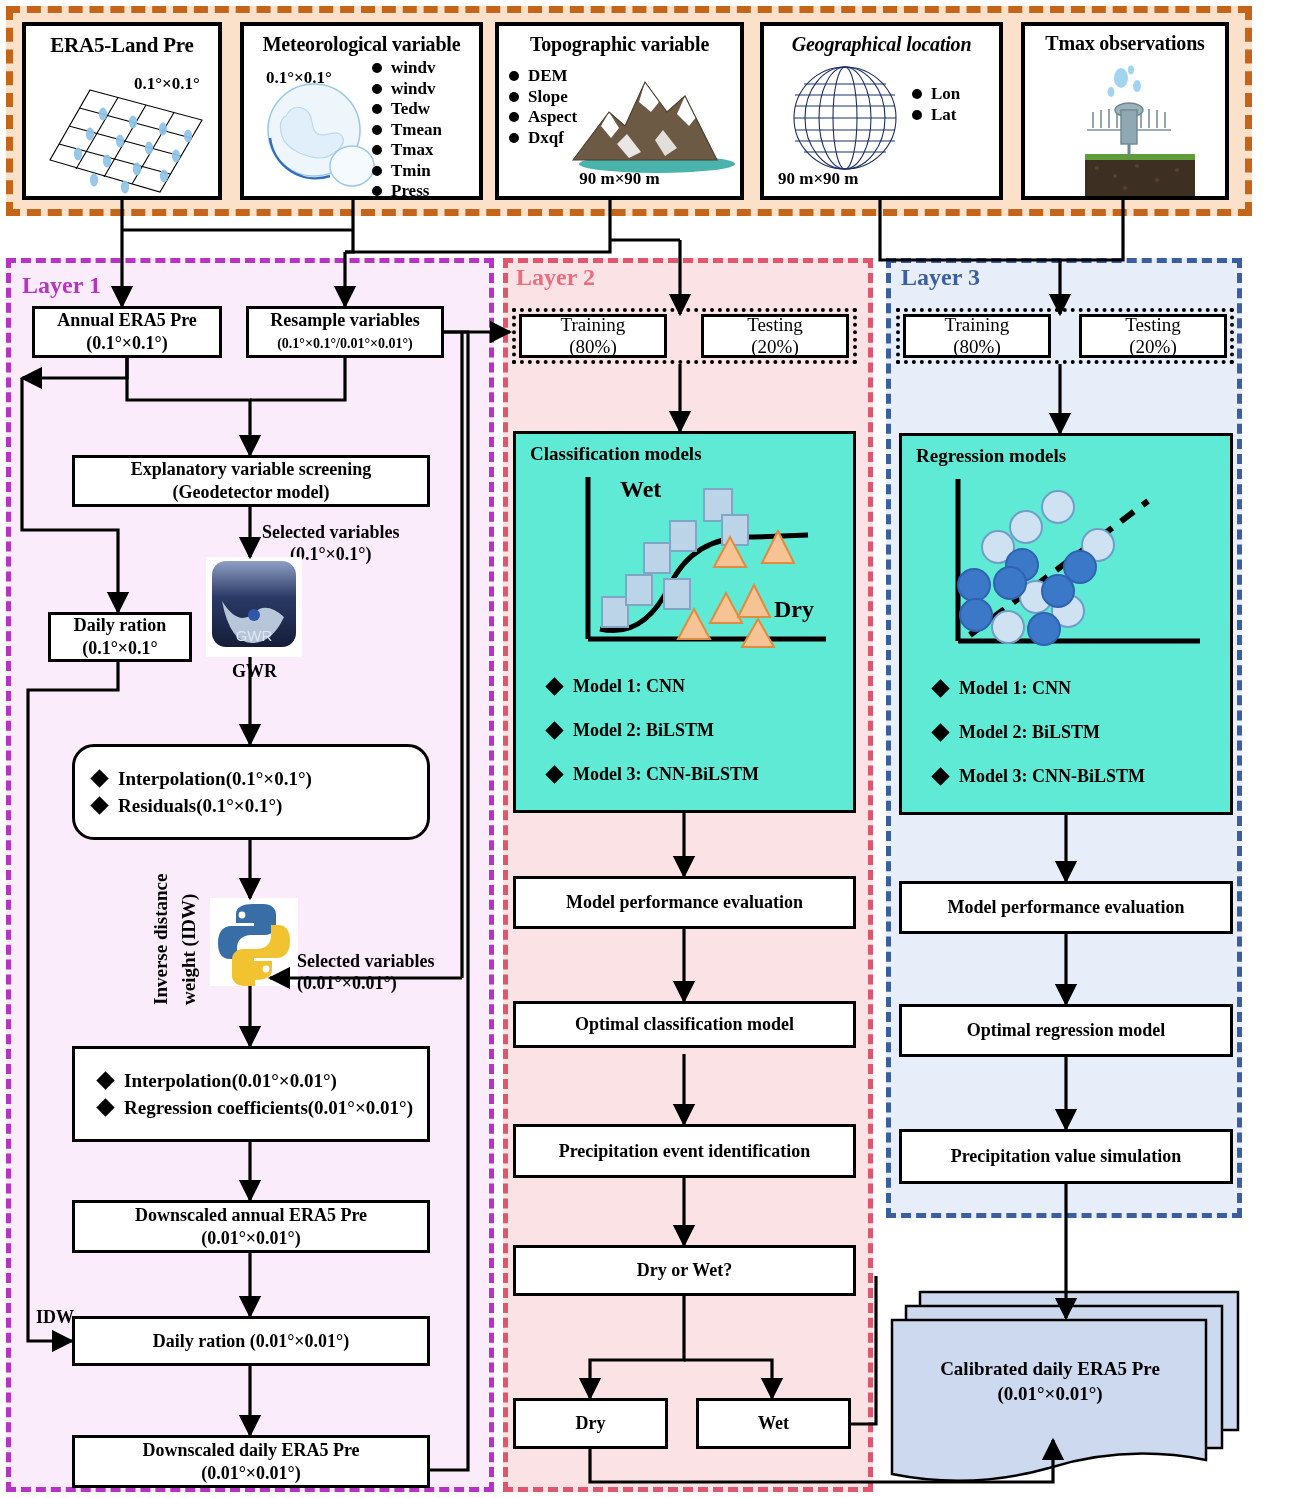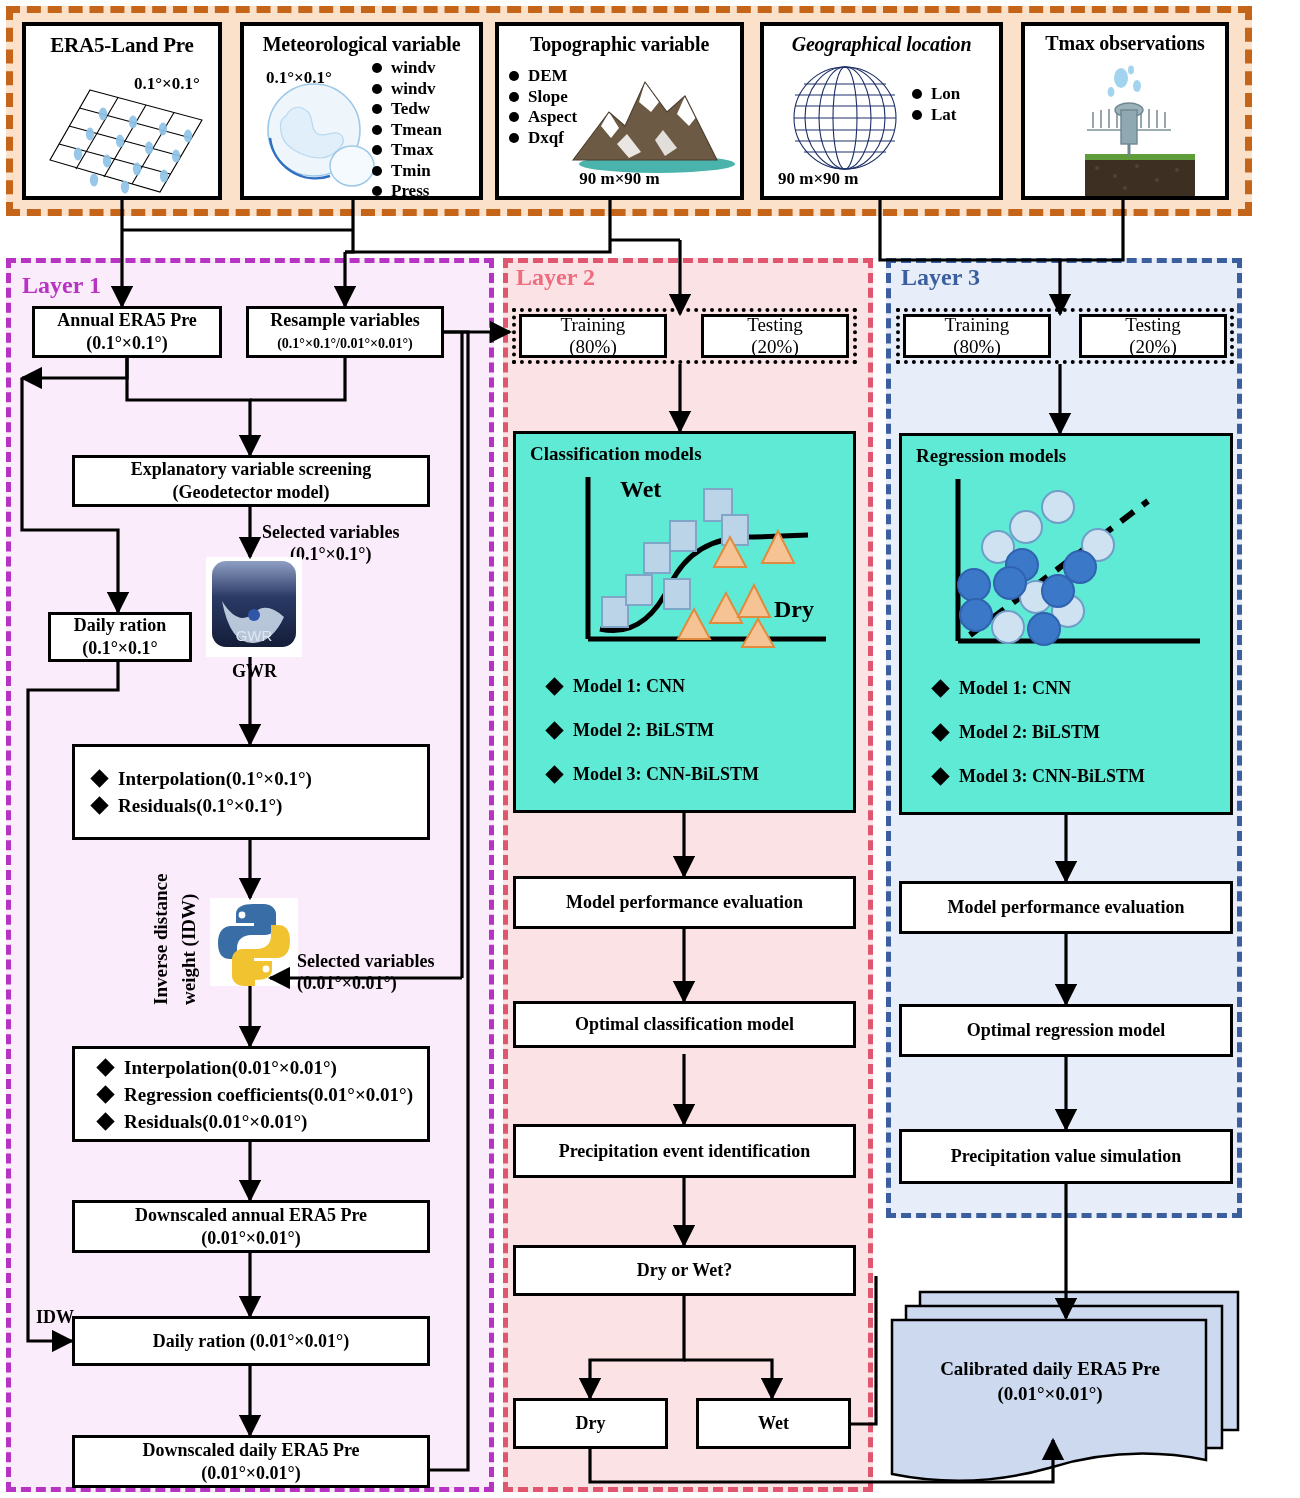--- a/index.html
+++ b/index.html
@@ -314,21 +314,21 @@
       <text x="48" y="84" font-family="Liberation Sans, sans-serif" font-size="15" fill="#dfe7f2" text-anchor="middle">GWR</text>
     </svg>
   </div>
   <div class="abs plainlabel" style="left:232px;top:660px;">GWR</div>
 
   <div class="abs pbox" style="left:48px;top:612px;width:144px;height:50px;">
     <span class="ln">Daily ration</span>
     <span class="ln">(0.1°×0.1°</span>
   </div>
 
-  <div class="abs dbox" style="left:72px;top:744px;width:358px;height:96px;">
+  <div class="abs dbox" style="left:72px;top:744px;width:358px;height:96px;border-radius:22px;">
     <div class="row">
         <span class="dia"></span>
         <span>Interpolation(0.1°×0.1°)</span>
       </div>
     <div class="row">
         <span class="dia"></span>
         <span>Residuals(0.1°×0.1°)</span>
       </div>
   </div>
 
@@ -350,24 +350,20 @@
   </div>
 
   <div class="abs dbox" style="left:72px;top:1046px;width:358px;height:96px;padding-left:24px;">
     <div class="row">
         <span class="dia"></span>
         <span>Interpolation(0.01°×0.01°)</span>
       </div>
     <div class="row">
         <span class="dia"></span>
         <span>Regression coefficients(0.01°×0.01°)</span>
-      </div>
-    <div class="row">
-        <span class="dia"></span>
-        <span>Residuals(0.01°×0.01°)</span>
       </div>
   </div>
 
   <div class="abs pbox" style="left:72px;top:1200px;width:358px;height:53px;">
     <span class="ln">Downscaled annual ERA5 Pre</span>
     <span class="ln">(0.01°×0.01°)</span>
   </div>
 
   <div class="abs plainlabel" style="left:36px;top:1306px;">IDW</div>
 

